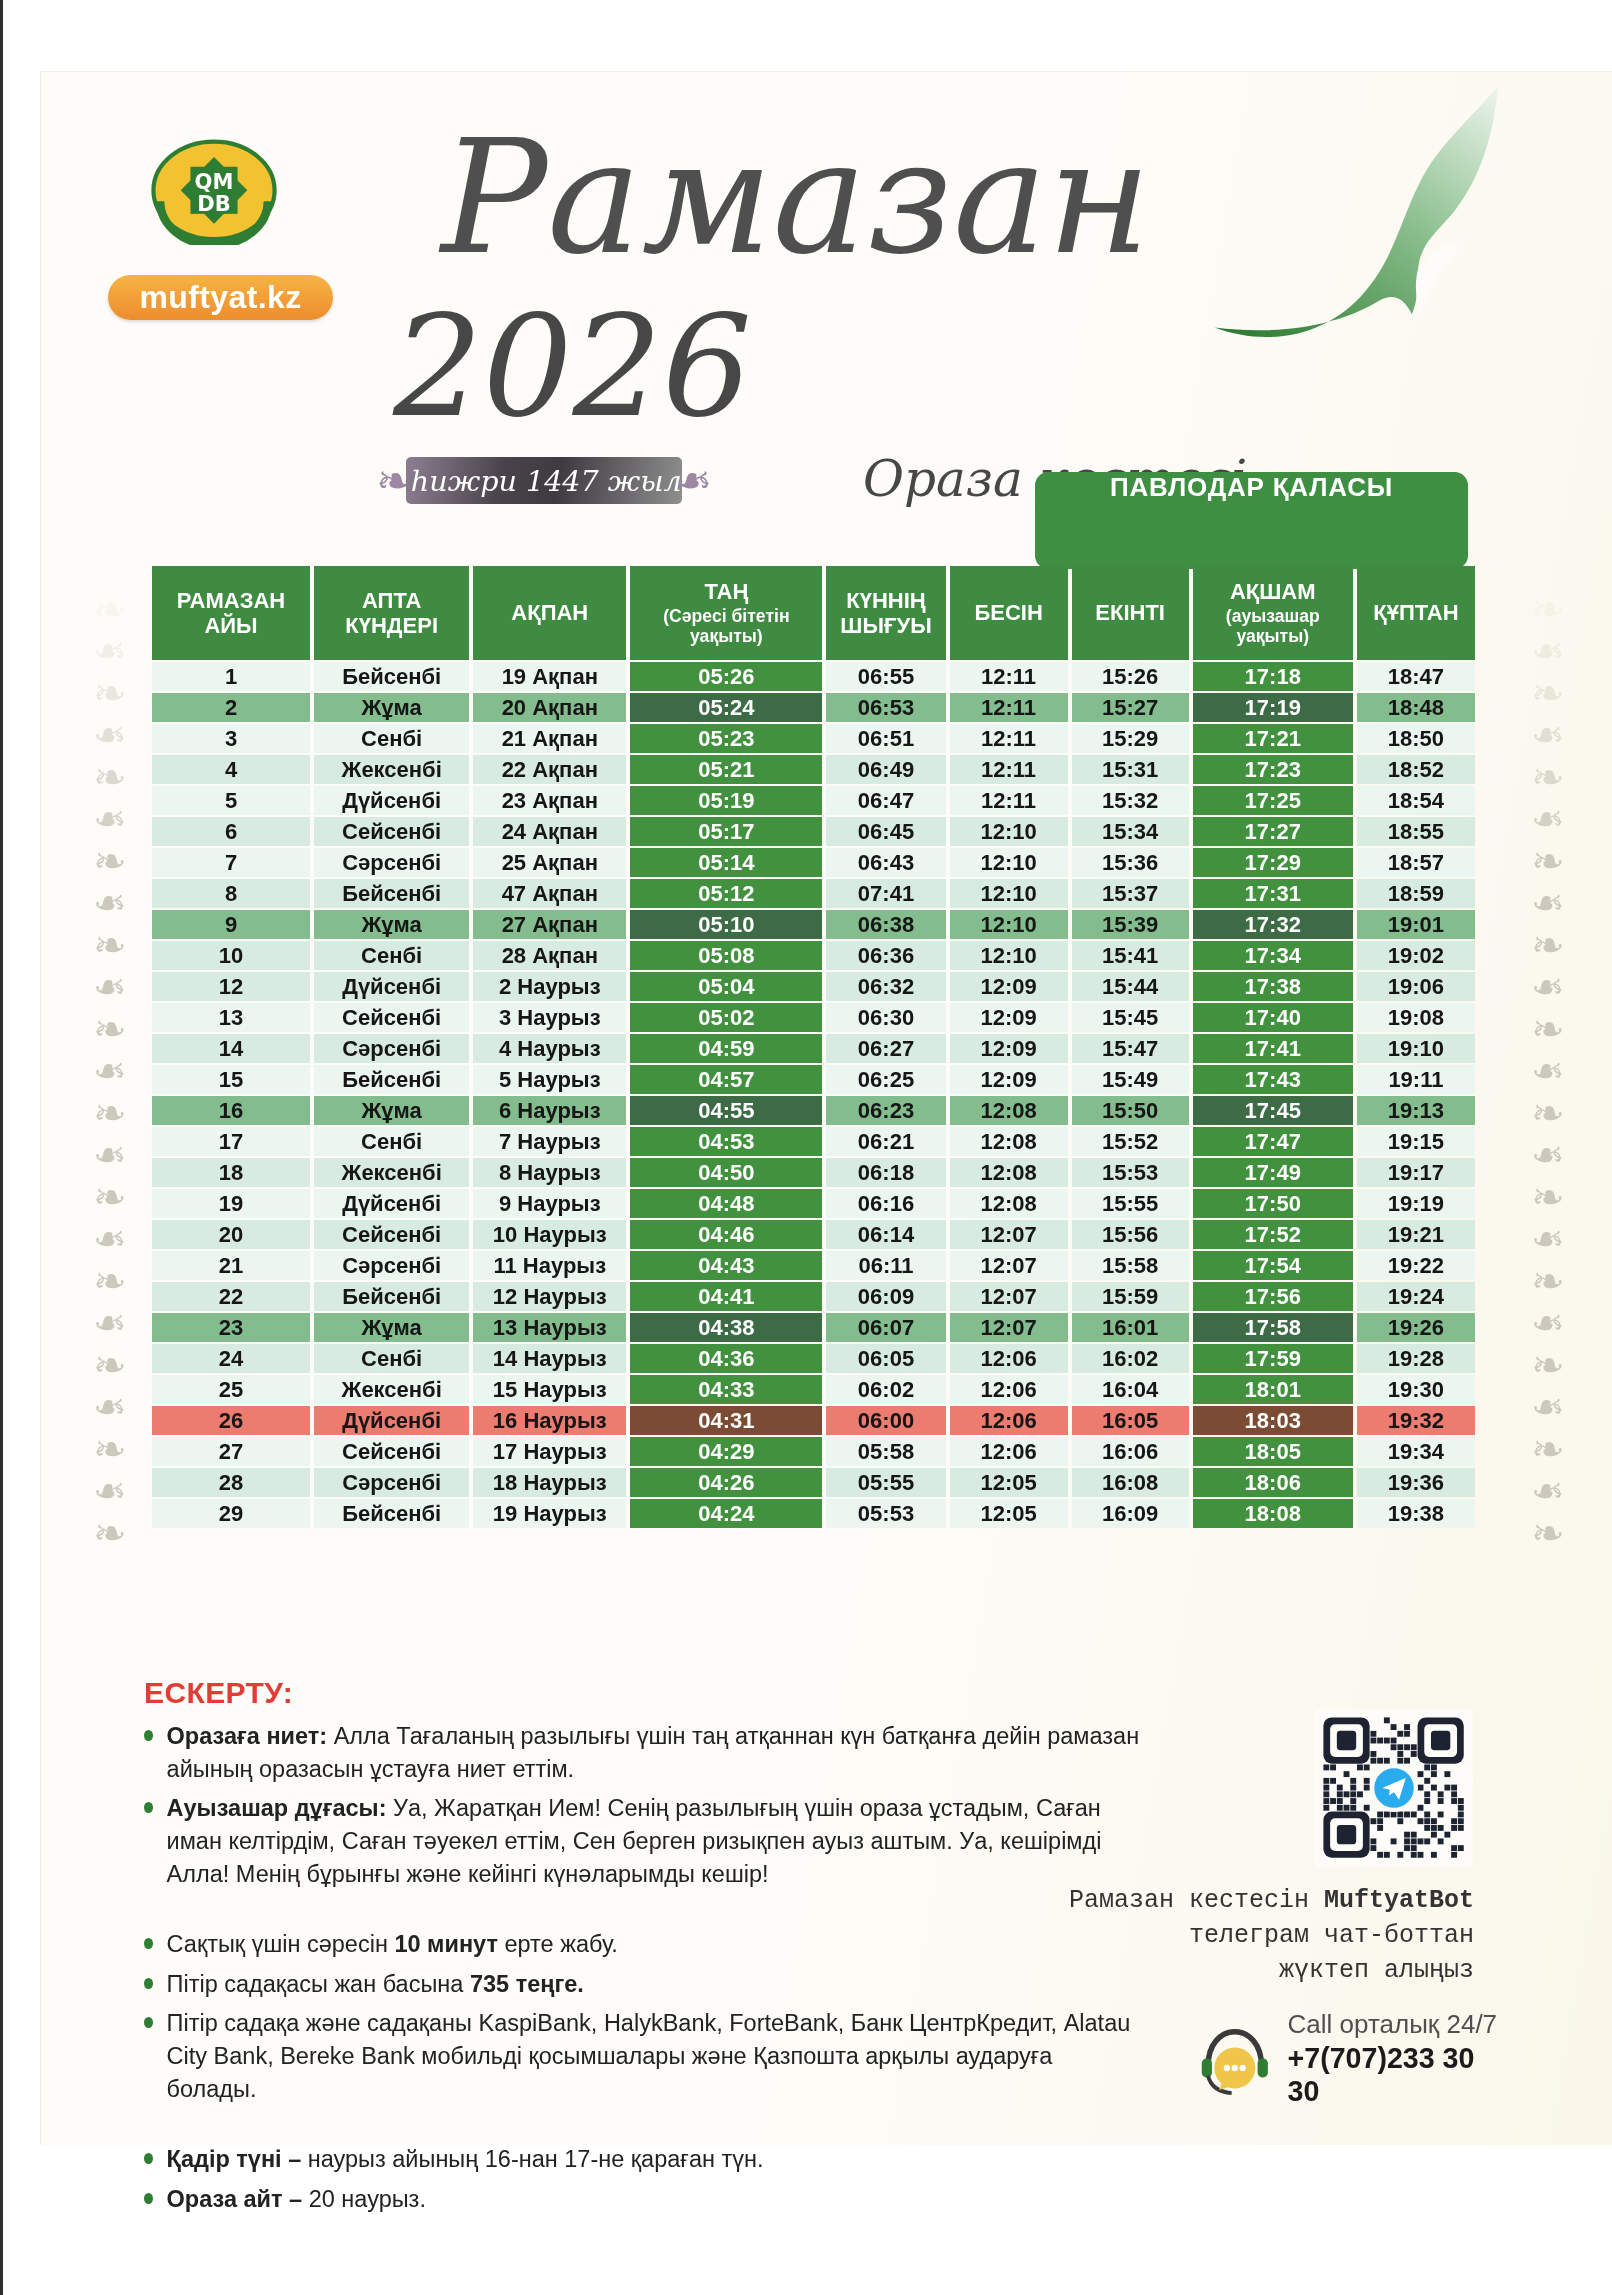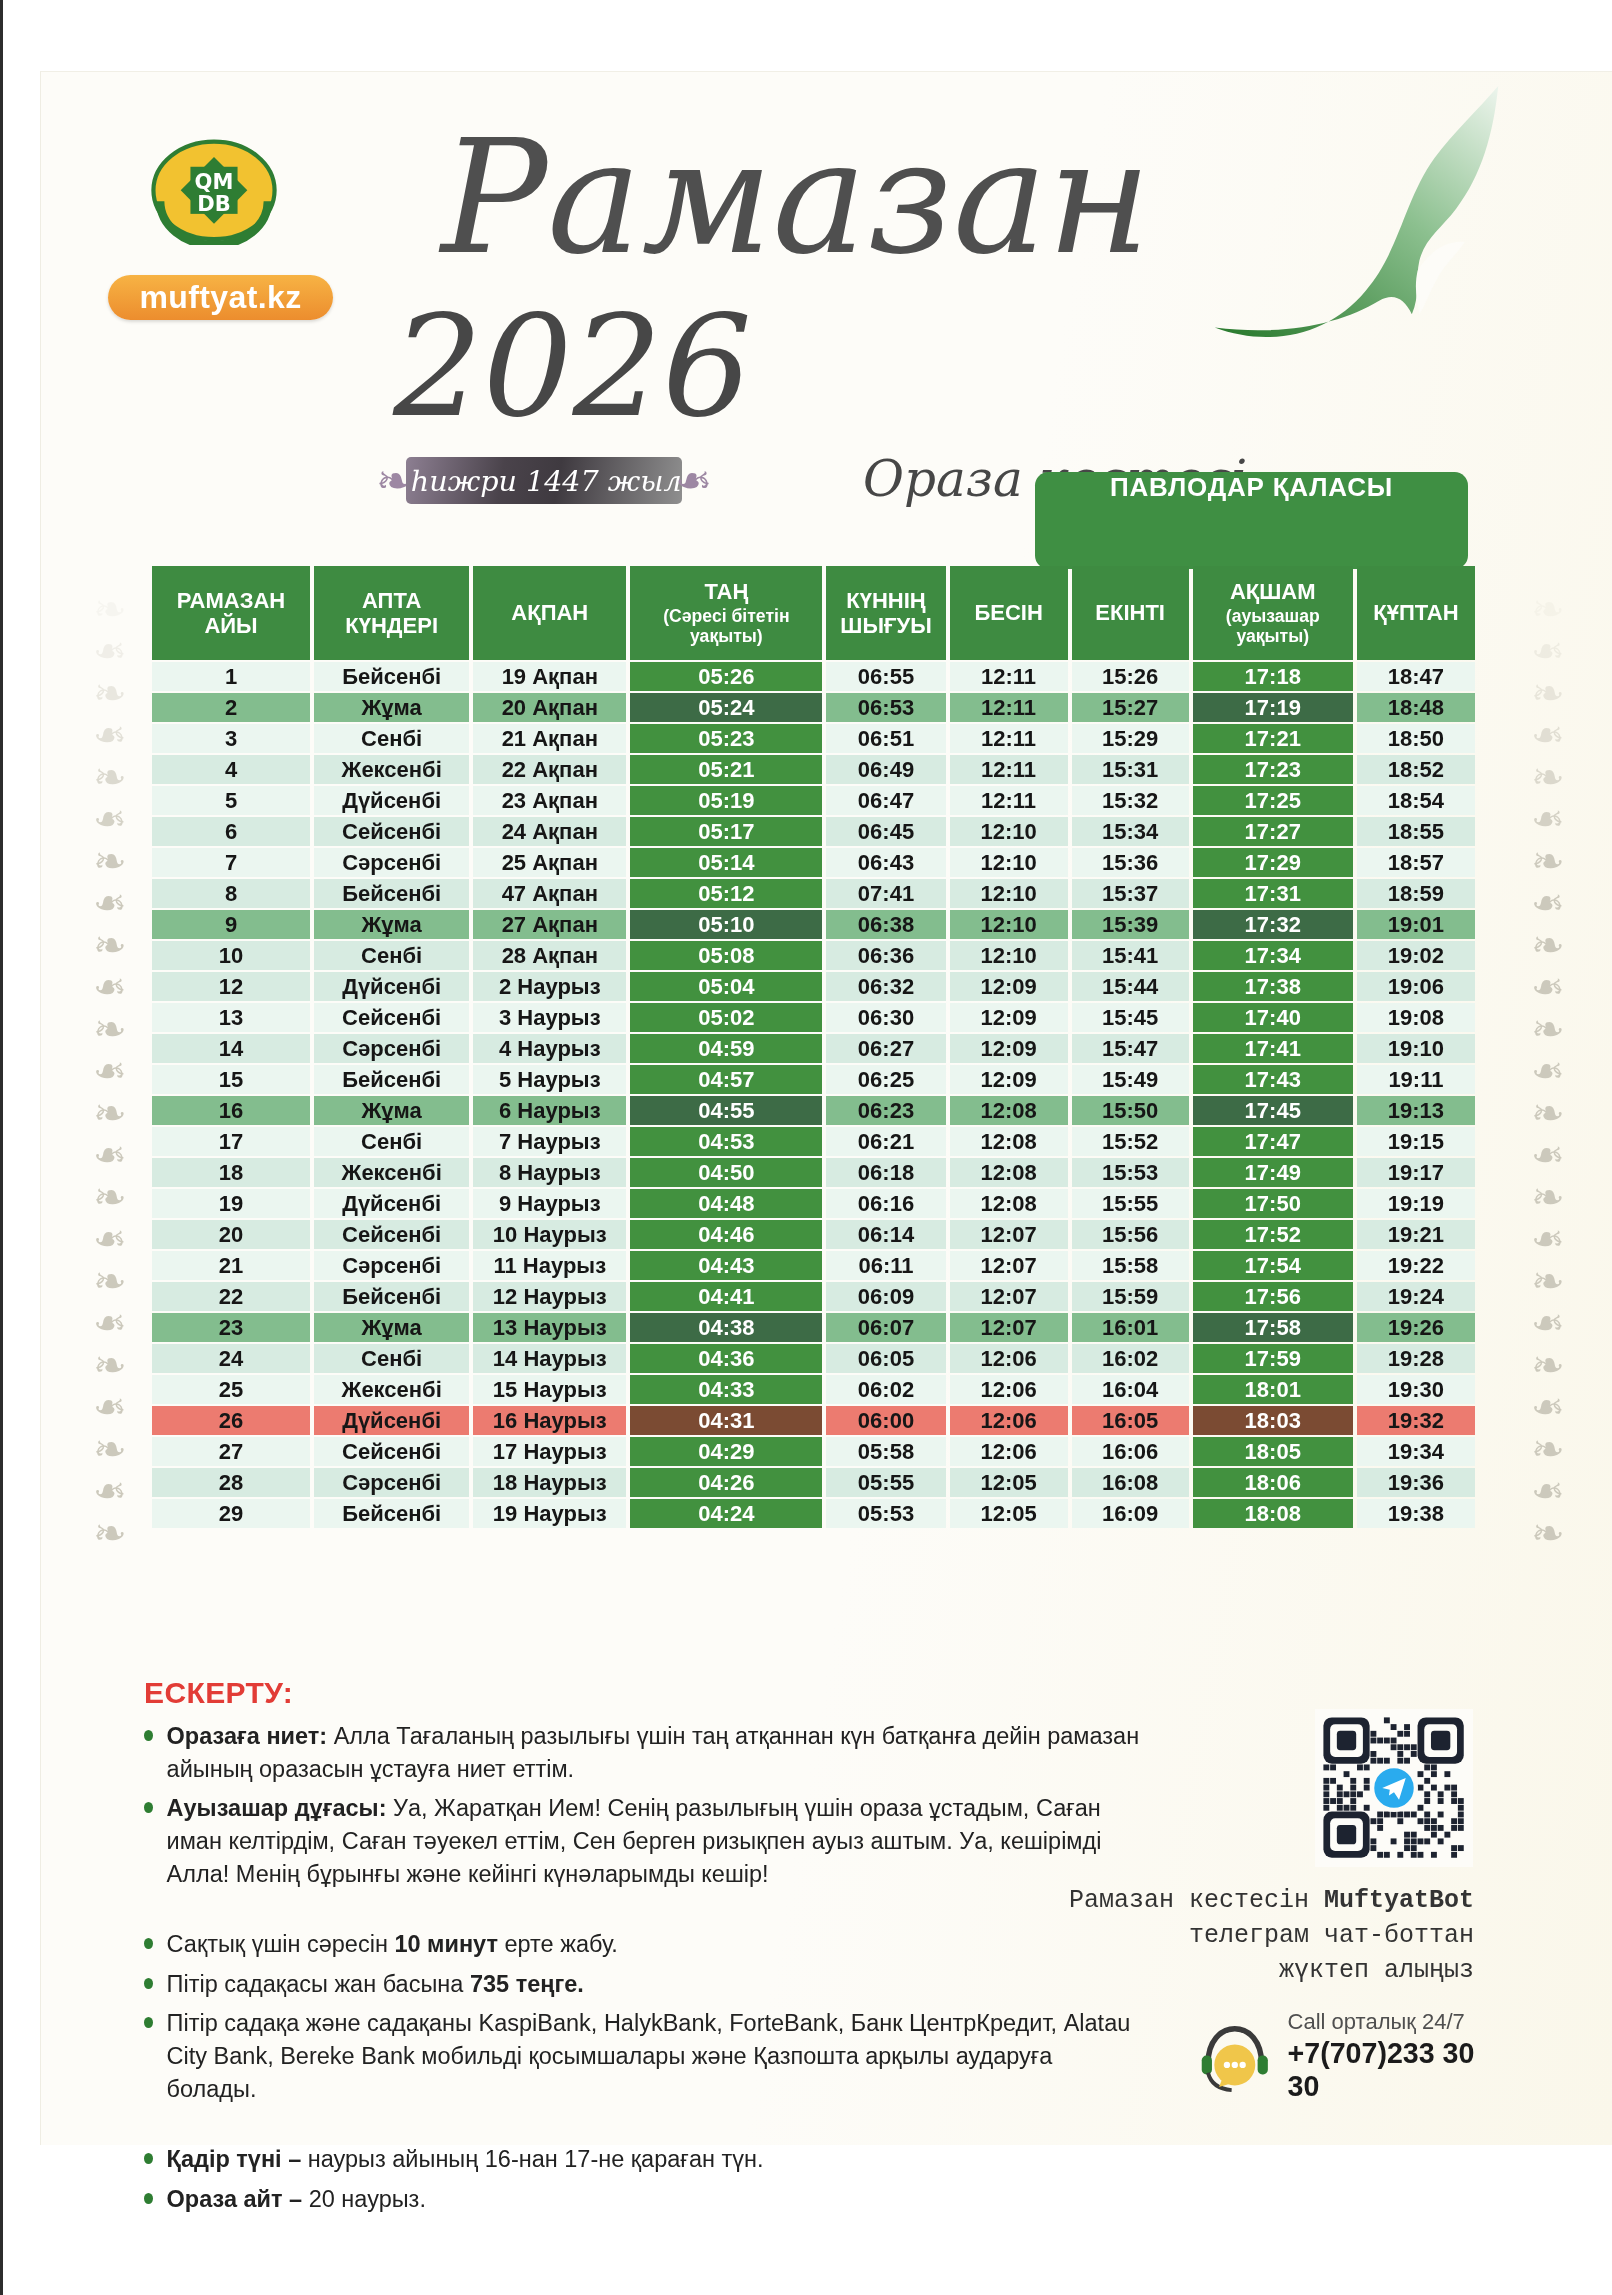--- a/index.html
+++ b/index.html
@@ -78,21 +78,21 @@
   .note-item{display:flex;gap:13.4px;margin-bottom:6.7px;}
   .note-item .dot{flex:0 0 9.2px;width:9.2px;height:11px;border-radius:50%;
       background:var(--bullet_green,#2e7d32);margin-top:10px;}
   .note-item .txt{font-size:23.5px;line-height:1.4;color:#222;}
 
   
   .qr{left:1315px;top:1709px;width:158px;height:158px;}
   .qr-caption{left:991px;top:1883px;width:483px;text-align:right;
       font-size:25px;line-height:1.4;color:#333;font-family:Liberation Mono, monospace;}
   .call{left:1197px;top:2009px;width:302px;display:flex;align-items:center;gap:15px;}
-  .call-txt .lbl{font-size:22px;color:#4f4f4f;}
+  .call-txt .lbl{font-size:26px;color:#4f4f4f;}
   .call-txt .ph{font-size:28.6px;font-weight:bold;color:#1b1b1b;margin-top:1.7px;}
   b{font-weight:bold;}
 </style>
 </head>
 <body>
 
 <div id="canvas">
 
   <div class="abs poster"></div>
   <div class="abs screen-edge"></div>

